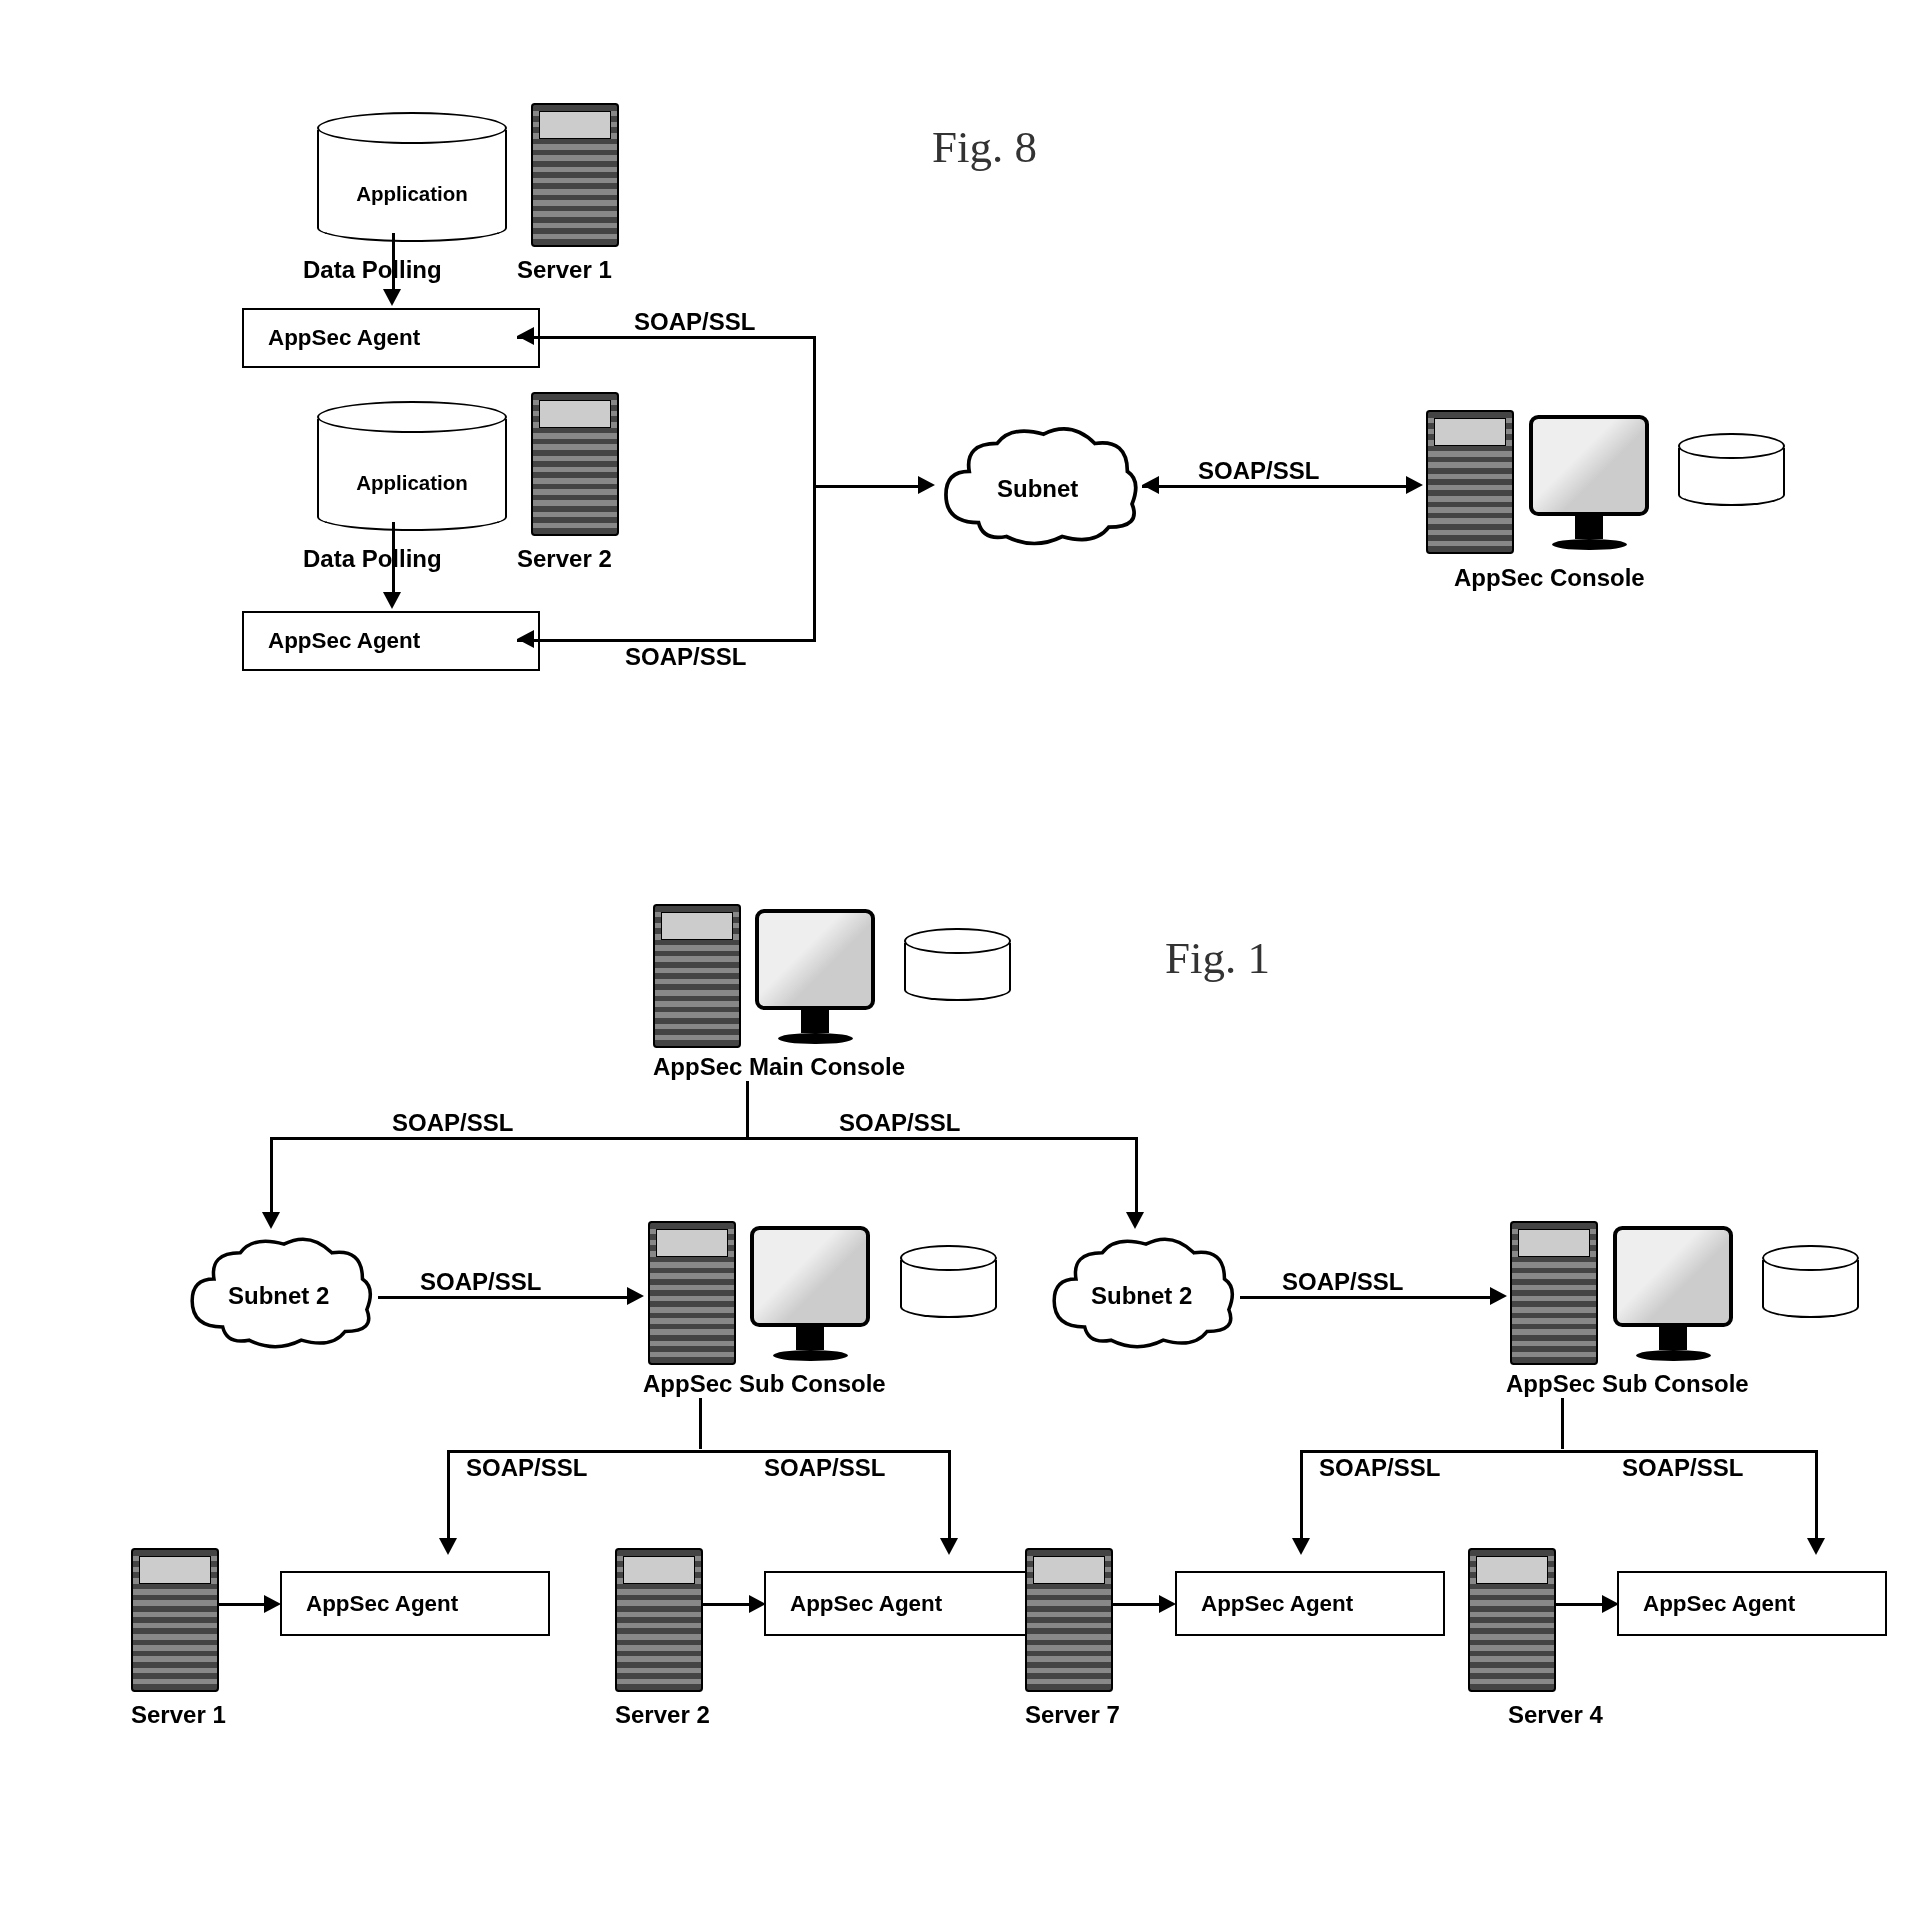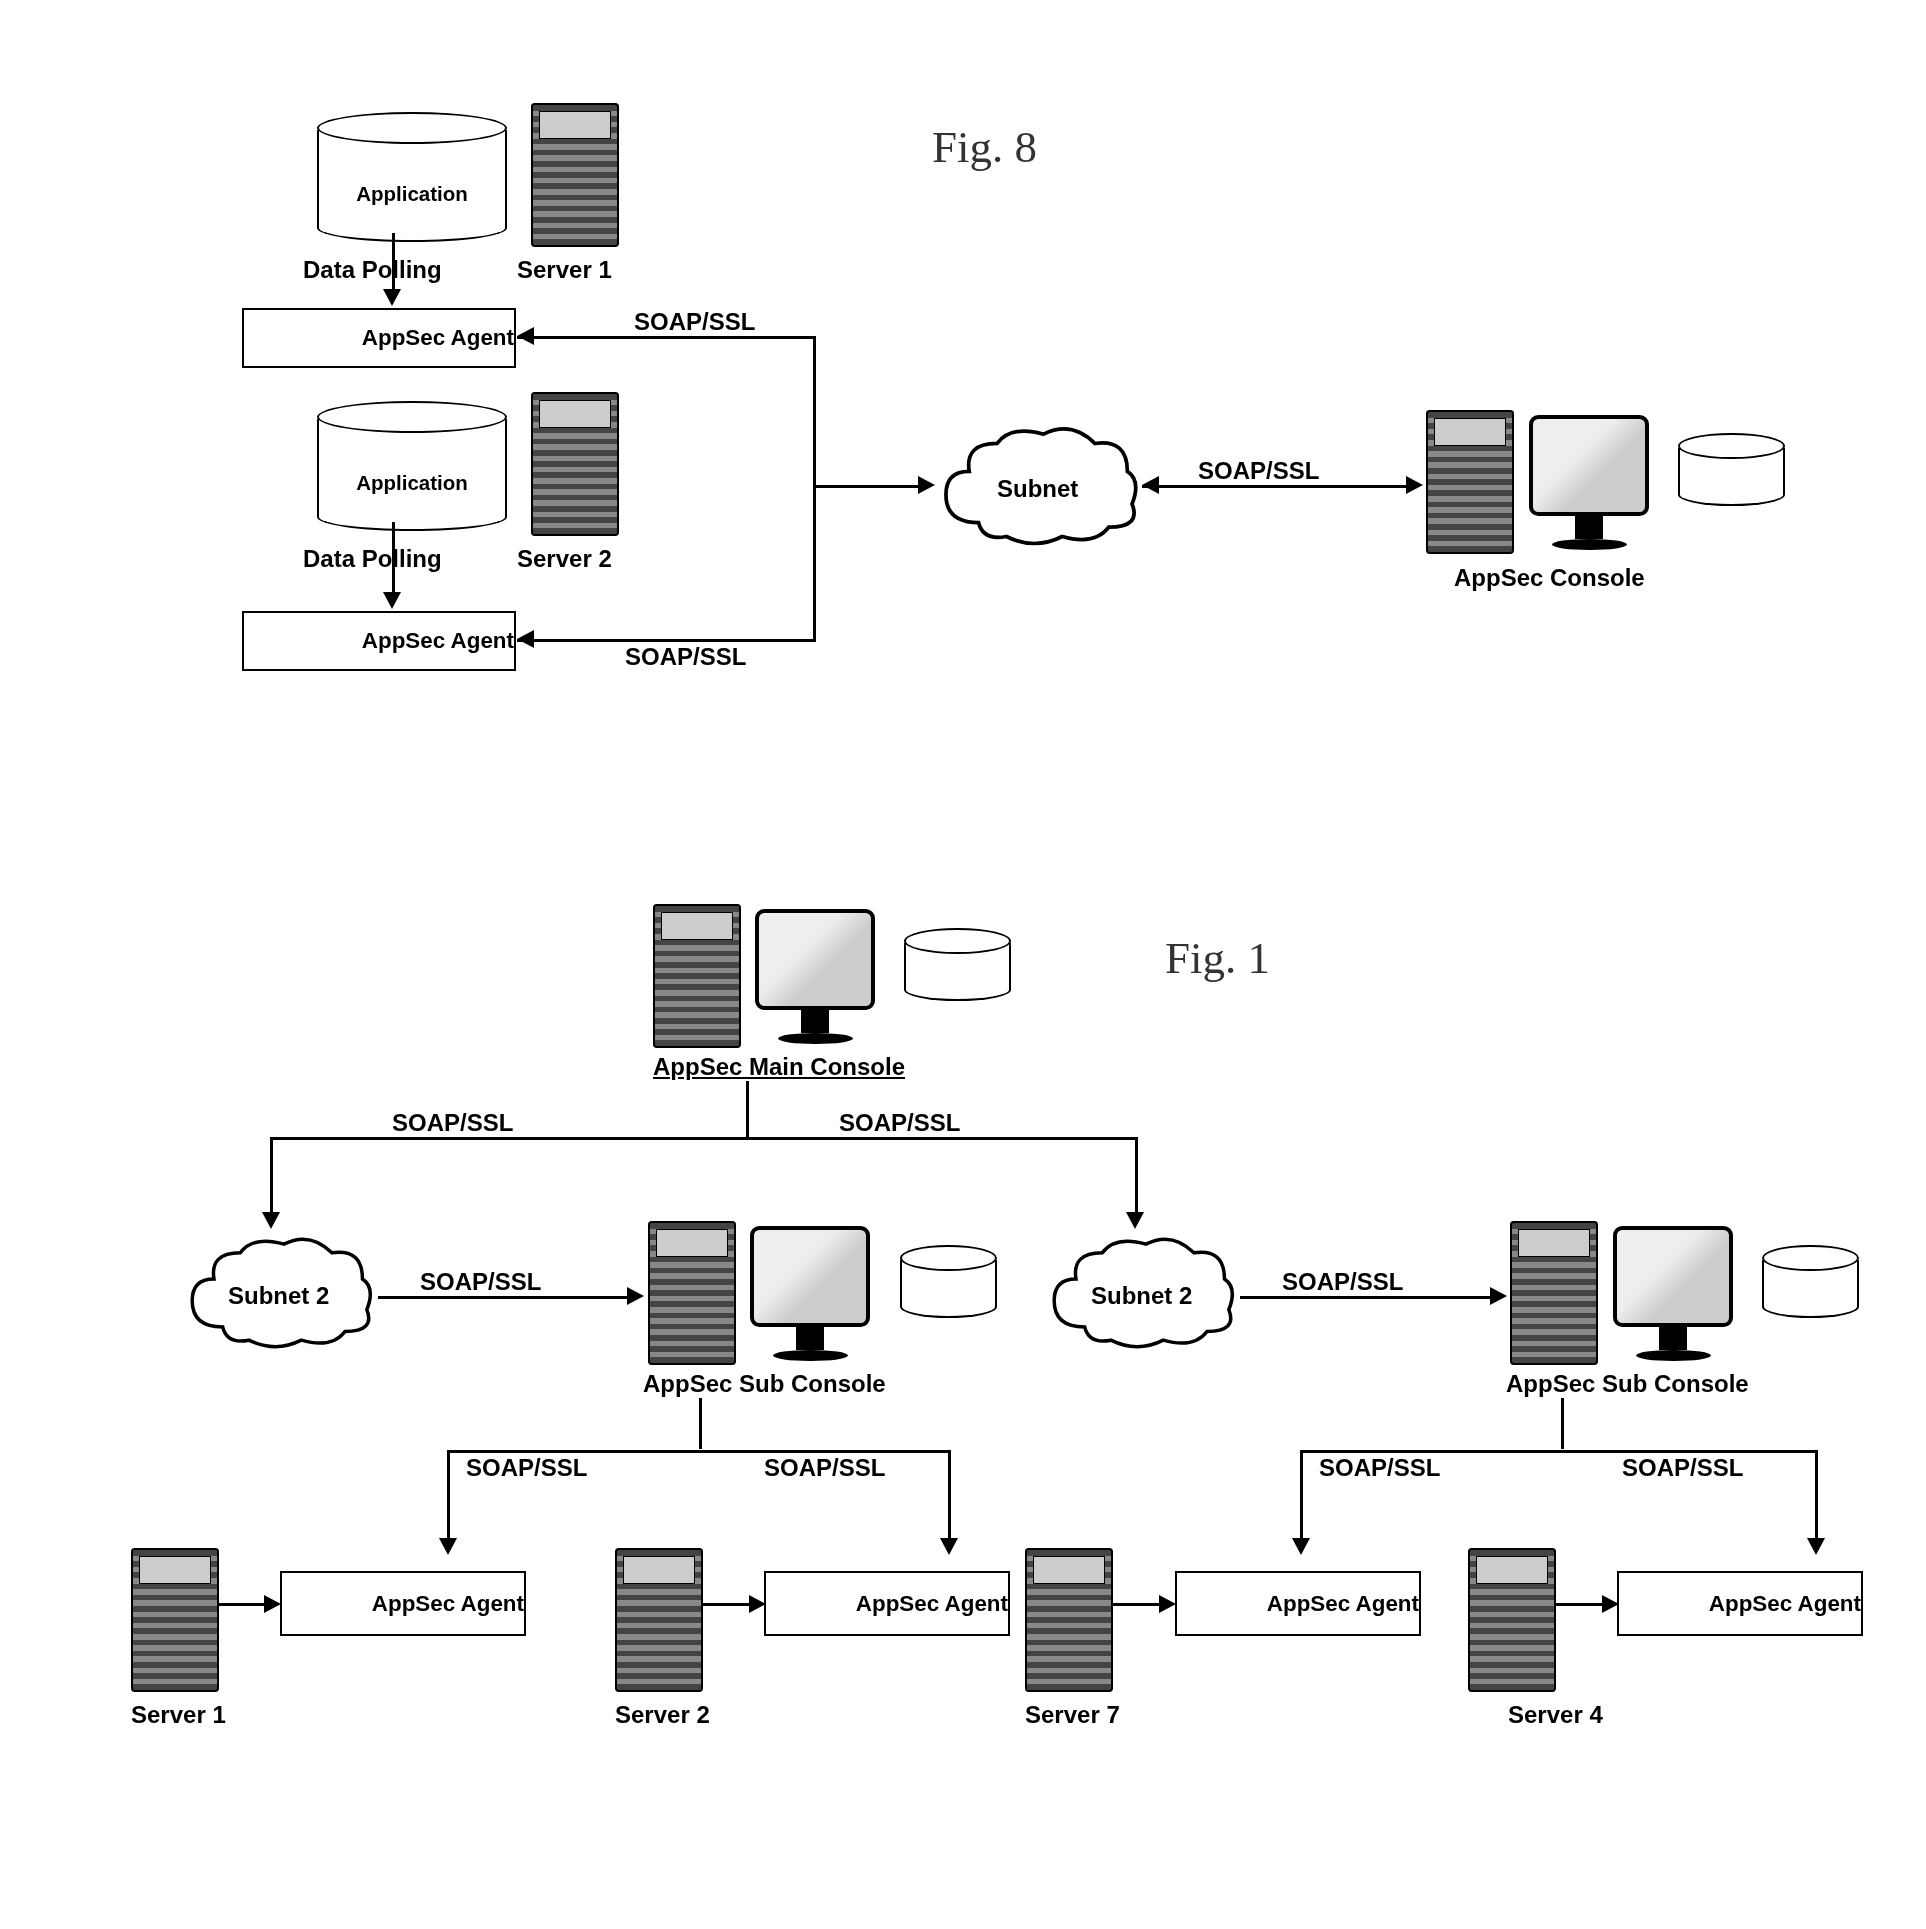--- a/index.html
+++ b/index.html
@@ -22,23 +22,24 @@
   font-family: 'Comic Sans MS', cursive;
   font-size: 45px;
   color: #333;
 }
 .box {
   position: absolute;
   border: 2.8px solid #000;
   background: #fff;
   display: flex;
   align-items: center;
-  justify-content: flex-end;
+  justify-content: flex-start;
   font-size: 22.4px;
   font-weight: bold;
+  padding-left: 24px;
 }
 .cylinder {
   position: absolute;
 }
 .cylinder .top {
   width: 100%;
   height: 28px;
   border: 2.8px solid #000;
   border-radius: 50%;
   background: #fff;
@@ -241,21 +242,21 @@
 <div class="server-icon" style="left:653px; top:904px;"></div>
 <div class="monitor-icon" style="left:755px; top:909px;">
   <div class="screen"></div>
     <div class="stand"></div>
     <div class="base"></div>
 </div>
 <div class="small-cyl" style="left:904px; top:928px; width:103px;">
   <div class="t"></div>
     <div class="b"></div>
 </div>
-<div class="label" style="left:653px; top:1053px;text-decoration:underline;">AppSec Main Console</div>
+<div class="label" style="left:653px; top:1053px;">AppSec Main Console</div>
 
 <div class="line vline" style="left:746px; top:1081px; height:56px;"></div>
 <div class="line hline" style="left:270px; top:1137px; width:867px;"></div>
 <div class="line vline" style="left:270px; top:1137px; height:79px;"></div>
 <div class="line vline" style="left:1135px; top:1137px; height:79px;"></div>
 <div class="arrow-d" style="left:262px; top:1212px;"></div>
 <div class="arrow-d" style="left:1126px; top:1212px;"></div>
 <div class="label" style="left:392px; top:1109px;">SOAP/SSL</div>
 <div class="label" style="left:839px; top:1109px;">SOAP/SSL</div>
 

